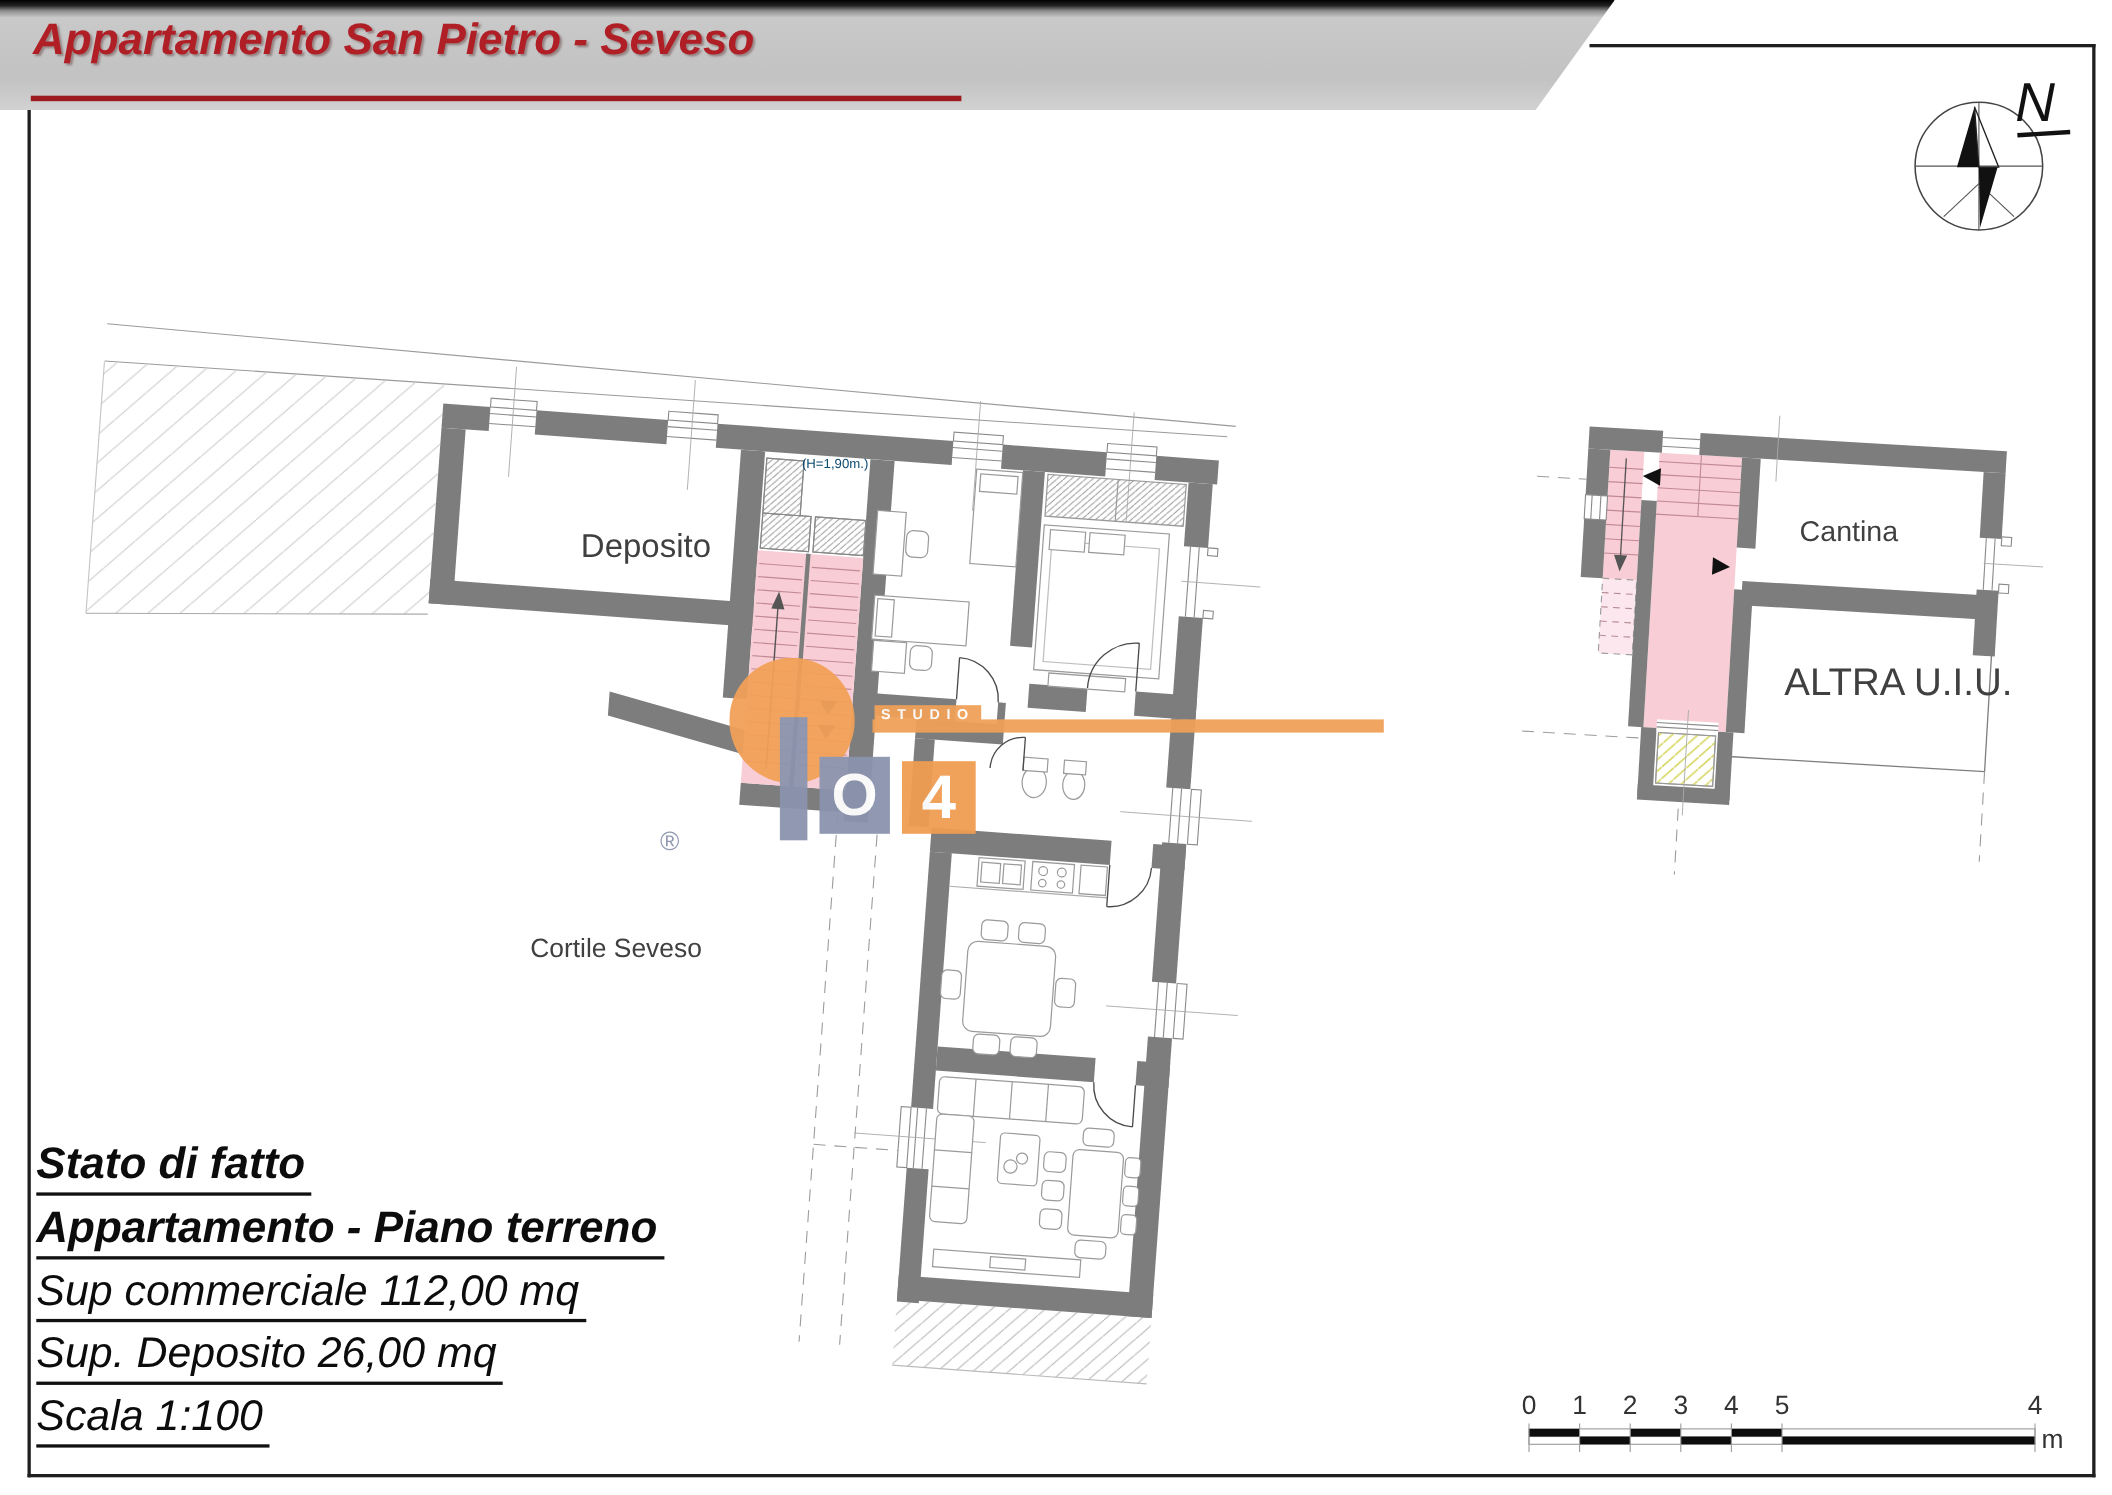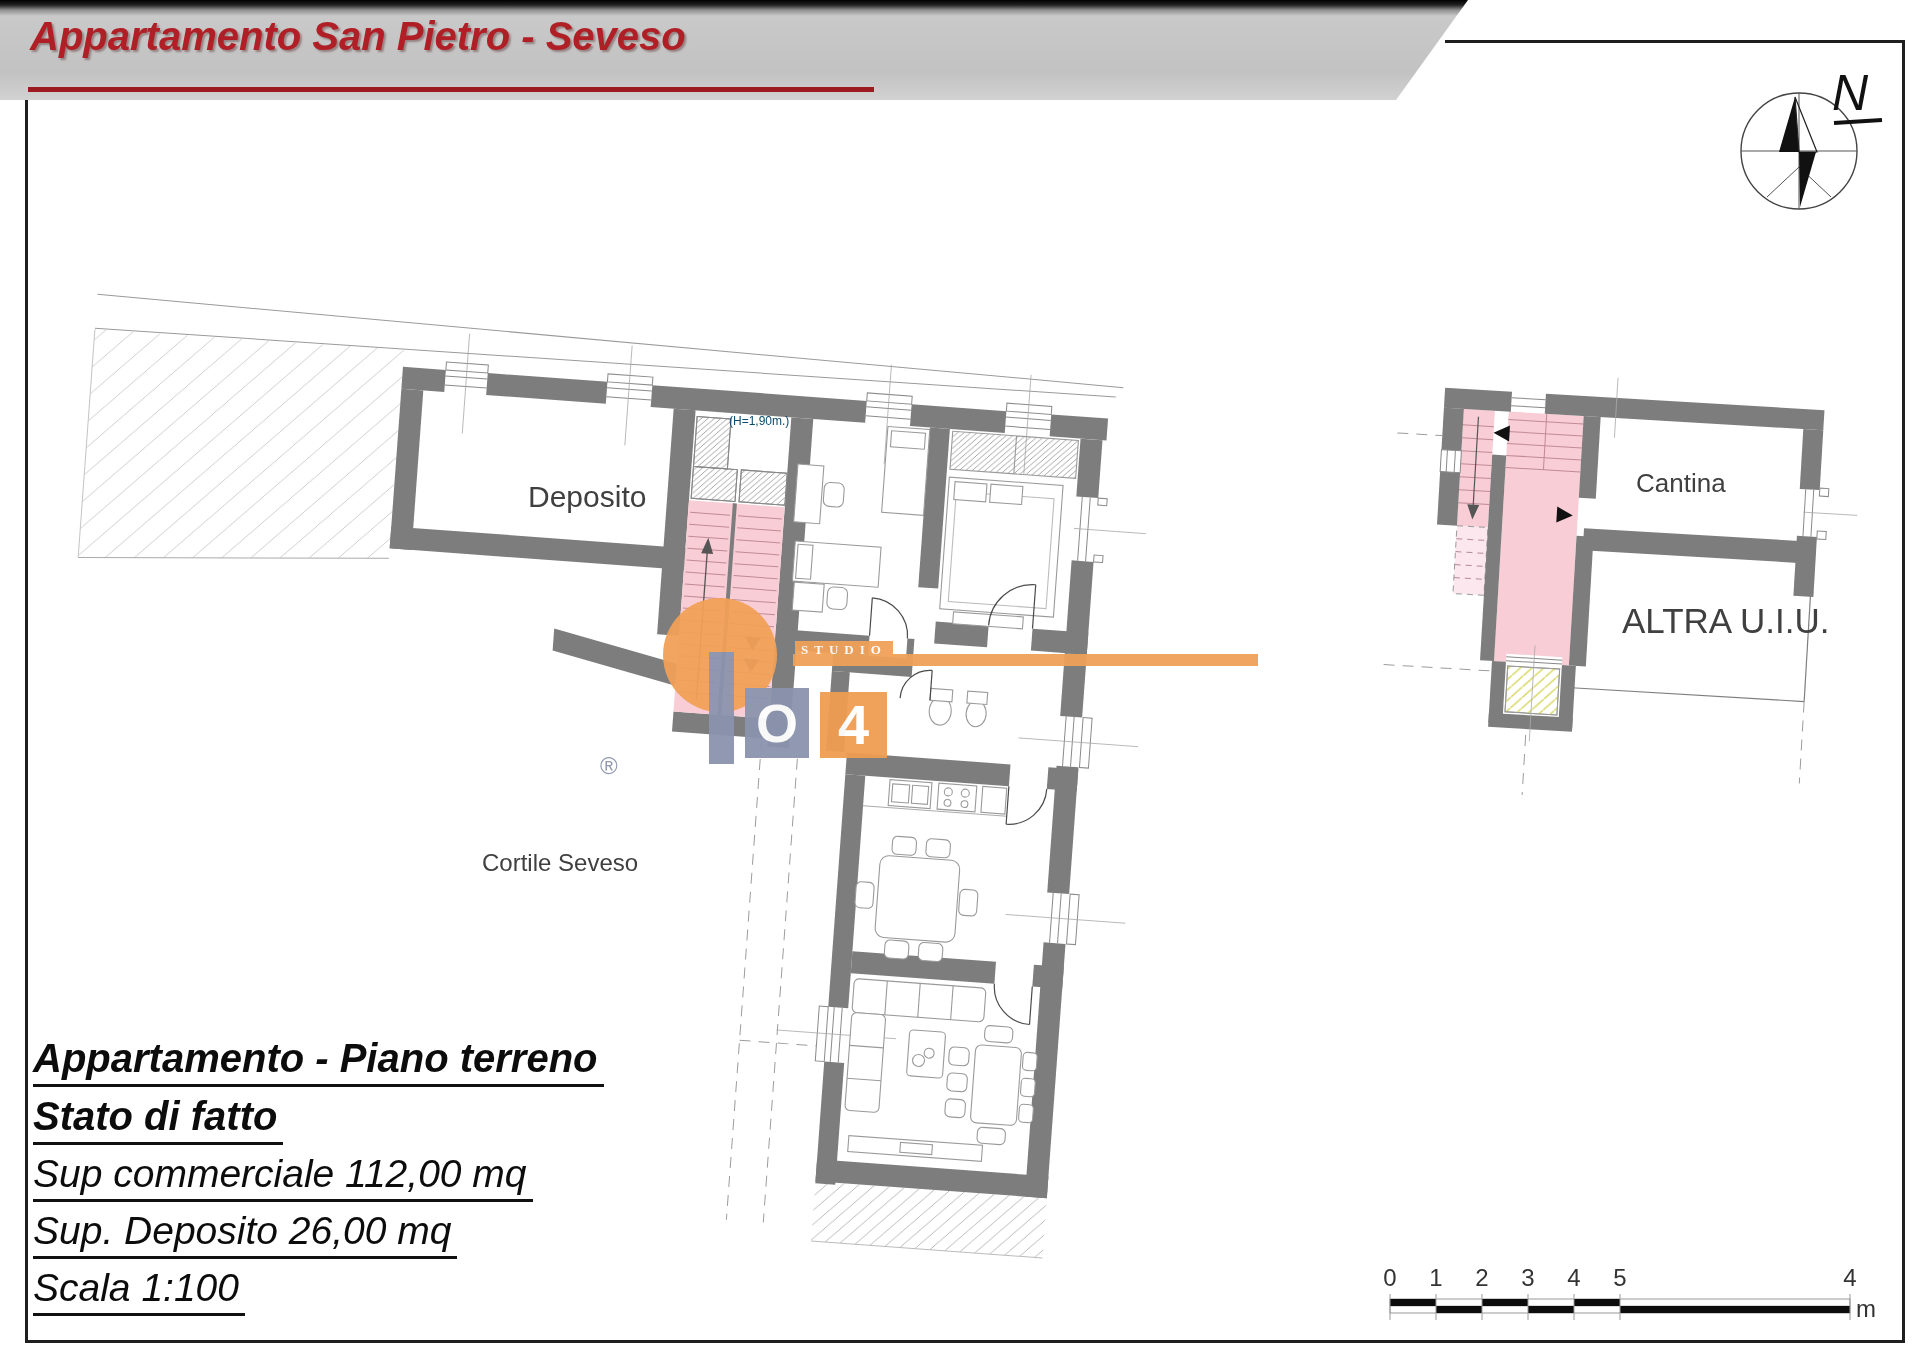--- a/index.html
+++ b/index.html
@@ -416,34 +416,34 @@
 
   <div id="watermark">
     <div class="wm-circle" style="background:#f2a158;"></div>
     <div class="wm-bar" style="background:#8b94ad;"></div>
     <div class="wm-sq" style="left:745px;top:688px;width:64px;height:70px;line-height:70px;
          background:#8b94ad;font-size:54px;">O</div>
     <div class="wm-sq" style="left:820px;top:692px;width:67px;height:66px;line-height:66px;
          background:#f09d52;font-size:56px;">4</div>
     <div class="wm-reg" style="color:#8b94ad;">®</div>
     <div class="wm-band" style="background:#f0a158;"></div>
-    <div class="wm-studio" style="background:#f0a158;font-family:Liberation Serif, serif;">STUDIO</div>
+    <div class="wm-studio" style="background:#f0a158;">STUDIO</div>
 
   </div>
 
   <div id="banner">
     <div id="banner-title">Appartamento San Pietro - Seveso</div>
     <div id="banner-underline"></div>
   </div>
 
   <div id="info">
     <div class="iline b">
+      <span>Stato di fatto</span></div>
+    <div class="iline b">
       <span>Appartamento - Piano terreno</span></div>
-    <div class="iline b">
-      <span>Stato di fatto</span></div>
     <div class="iline">
       <span>Sup commerciale 112,00 mq</span></div>
     <div class="iline">
       <span>Sup. Deposito 26,00 mq</span></div>
     <div class="iline">
       <span>Scala 1:100</span></div>
   </div>
 
   <span class="sclabel" style="left:1372px;top:1264px;">0</span>
   <span class="sclabel" style="left:1418px;top:1264px;">1</span>

